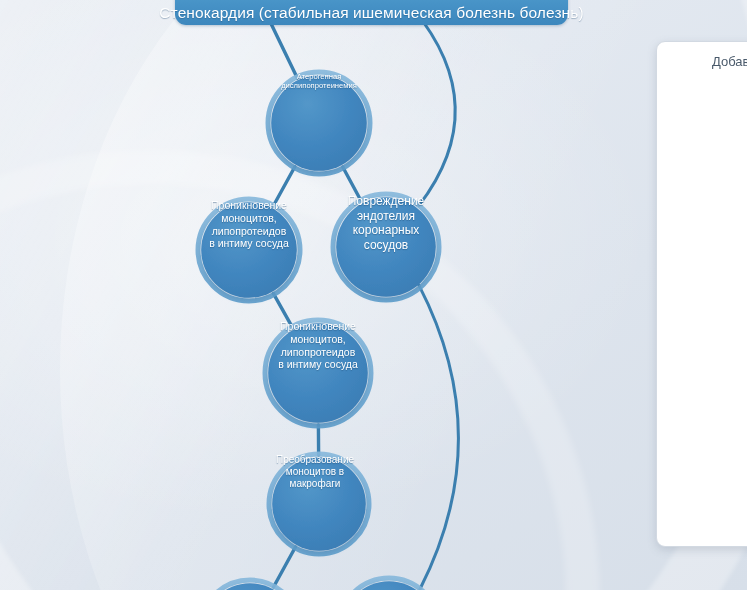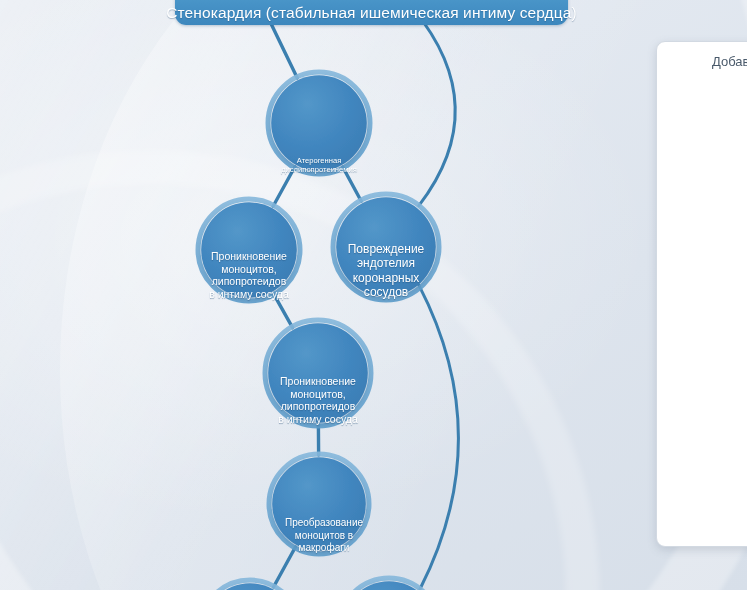--- a/index.html
+++ b/index.html
@@ -61,21 +61,21 @@
   .title-bar span{
     color:#ffffff;font-size:15.5px;letter-spacing:.1px;
     white-space:nowrap;text-shadow:0 1px 1px rgba(30,70,110,.35);
   }
 
   
   #diagram{position:absolute;left:0;top:0;width:747px;height:590px;}
 
   .node-text{
     position:absolute;
-    display:flex;align-items:flex-end;justify-content:center;
+    display:flex;align-items:flex-start;justify-content:center;
     text-align:center;color:#ffffff;
     pointer-events:none;
     text-shadow:0 1px 1px rgba(28,70,110,.45);
     line-height:1.22;
   }
 
   
   .side-panel{
     position:absolute;left:656px;top:41px;width:112px;height:506px;
     background:#ffffff;
@@ -157,26 +157,26 @@
       </div>
       <div class="node-text" style="left: 202px; top: 199px; width: 94px; height: 102px; font-size: 10.5px;">
         <div>Проникновение<br>моноцитов,<br>липопротеидов<br>в интиму сосуда</div>
       </div>
       <div class="node-text" style="left: 337px; top: 194px; width: 98px; height: 106px; font-size: 12px;">
         <div>Повреждение<br>эндотелия<br>коронарных<br>сосудов</div>
       </div>
       <div class="node-text" style="left: 269px; top: 320px; width: 98px; height: 106px; font-size: 10.5px;">
         <div>Проникновение<br>моноцитов,<br>липопротеидов<br>в интиму сосуда</div>
       </div>
-      <div class="node-text" style="left: 278px; top: 454px; width: 92px; height: 100px; font-size: 10px;">
+      <div class="node-text" style="left: 269px; top: 454px; width: 92px; height: 100px; font-size: 10px;">
         <div>Преобразование<br>моноцитов в<br>макрофаги</div>
       </div>
     </div>
 
   <div class="title-bar">
-    <span>Стенокардия (стабильная ишемическая интиму сердца)</span>
+    <span>Стенокардия (стабильная ишемическая болезнь болезнь)</span>
   </div>
 
   <div class="side-panel">
     <div class="side-panel-label">Добав</div>
   </div>
 
 </div>
 
 </body></html>

